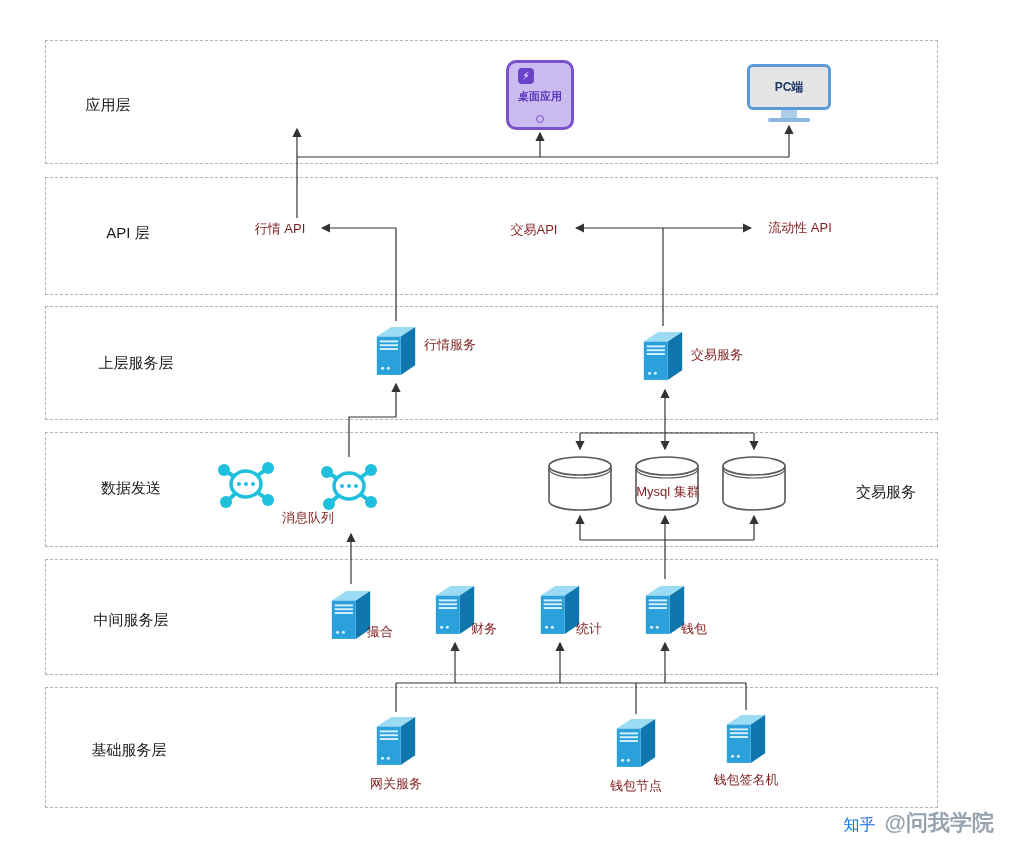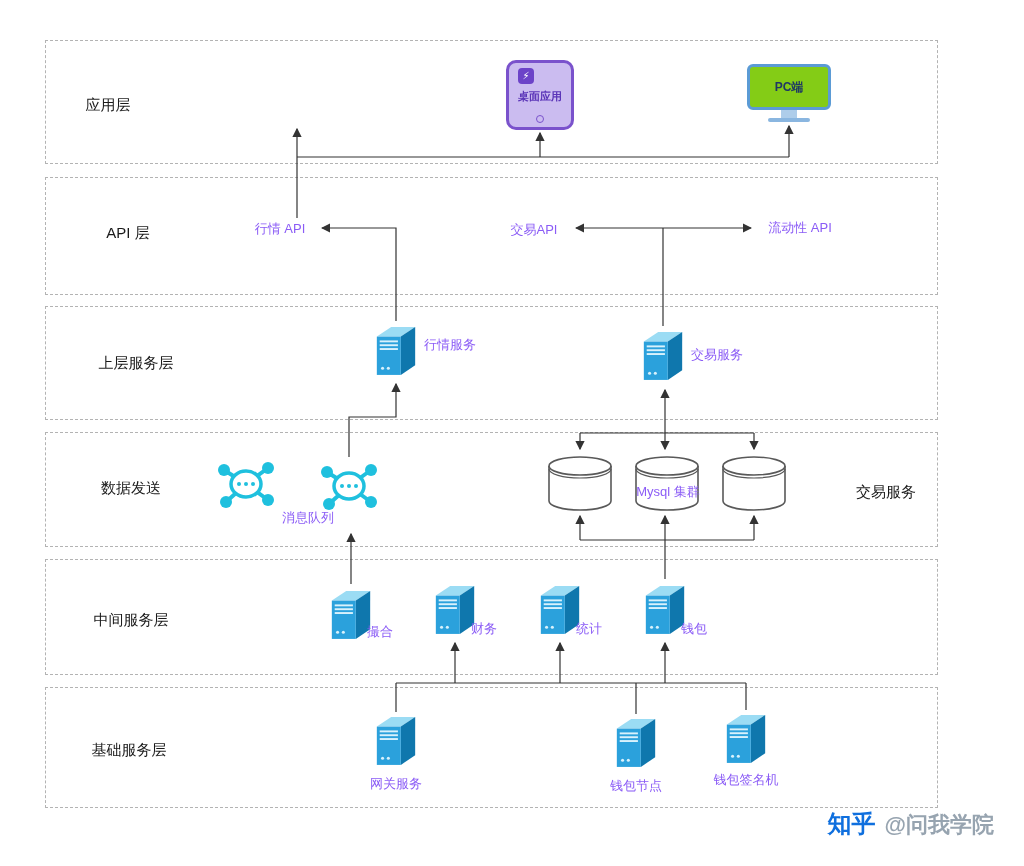--- a/index.html
+++ b/index.html
@@ -6,44 +6,44 @@
   body{font-family:"Liberation Sans","DejaVu Sans",sans-serif;}
   .canvas{position:relative;width:1024px;height:866px;background:#fff;overflow:hidden;}
   .layer{position:absolute;left:45px;width:893px;border:1px dashed #b3b3b3;background:#fff;box-sizing:border-box;}
   #layer-app{top:40px;height:124px}
   #layer-api{top:177px;height:118px}
   #layer-upper{top:306px;height:114px}
   #layer-data{top:432px;height:115px}
   #layer-middle{top:559px;height:116px}
   #layer-base{top:687px;height:121px}
   .layer-label{position:absolute;font-size:15px;font-weight:normal;color:#1a1a1a;text-align:center;z-index:2;}
-  .small-label{position:absolute;font-size:13px;color:#8b5cf6;z-index:4;white-space:nowrap;}
+  .small-label{position:absolute;font-size:13px;color:#7f1d1d;z-index:4;white-space:nowrap;}
   .centered{text-align:center;}
   .icon{position:absolute;z-index:3;}
   
   .icon-mobile{left:268px;top:62px;width:54px;height:58px;border:3px solid #3f51c9;border-radius:9px;background:#ffe14d;overflow:hidden;}
   .mobile-text{position:absolute;left:0;right:0;top:17px;text-align:center;font-size:11px;font-weight:bold;color:#d8382a;z-index:2;}
   .mobile-wave{position:absolute;bottom:-12px;left:-8px;width:74px;height:26px;background:#27b9c9;border-radius:55% 45% 0 0 / 90% 70% 0 0;transform:rotate(-7deg);}
   
   .icon-desktop{left:506px;top:60px;width:62px;height:64px;border:3px solid #7a52cc;border-radius:10px;background:#cbbcf0;}
   .bolt-badge{position:absolute;left:9px;top:5px;width:16px;height:16px;border-radius:4px;background:#6c43c8;color:#fff;font-size:10px;line-height:16px;text-align:center;}
   .desktop-text{position:absolute;left:0;right:0;top:26px;text-align:center;font-size:11px;font-weight:bold;color:#5b35b8;}
   .home-dot{position:absolute;left:50%;bottom:4px;width:6px;height:6px;margin-left:-4px;border:1.5px solid #7a52cc;border-radius:50%;}
   
   .icon-pc{left:744px;top:64px;width:90px;}
-  .pc-screen{width:84px;height:46px;margin:0 auto;border:3px solid #5b9bd5;border-radius:6px;background:#84cc16;box-sizing:border-box;display:flex;align-items:center;justify-content:center;font-size:12px;font-weight:bold;color:#1f3864;}
+  .pc-screen{width:84px;height:46px;margin:0 auto;border:3px solid #5b9bd5;border-radius:6px;background:#e5e5e5;box-sizing:border-box;display:flex;align-items:center;justify-content:center;font-size:12px;font-weight:bold;color:#1f3864;}
   .pc-neck{width:16px;height:8px;margin:0 auto;background:#aecdea;}
   .pc-base{width:42px;height:4px;margin:0 auto;background:#8ab6e0;border-radius:2px;}
   .srv-icon{position:absolute;width:46px;height:56px;z-index:3;}
   .mq-icon{position:absolute;width:62px;height:58px;z-index:3;}
   .db-icon{position:absolute;width:66px;height:58px;z-index:3;}
   #arrows{position:absolute;left:0;top:0;z-index:5;pointer-events:none;}
   .arr{stroke:#333;stroke-width:1.2;fill:none;}
   .watermark{position:absolute;right:30px;top:808px;z-index:6;display:flex;align-items:baseline;gap:9px;}
-  .wm-brand{font-size:24px;font-weight:bold;color:#0f6fde;}
+  .wm-brand{font-size:16px;font-weight:normal;color:#0f6fde;}
   .wm-handle{font-size:22px;font-weight:600;color:#97a4b0;}
 </style>
 </head>
 <body>
 
 <svg width="0" height="0" style="position:absolute" aria-hidden="true">
   <defs>
     <symbol id="srv" viewBox="0 0 48 58">
       <polygon points="4,15 19,5 44,5 29,15" fill="#9bdcf4"></polygon>
       <polygon points="29,15 44,5 44,45 29,55" fill="#0f77ad"></polygon>

